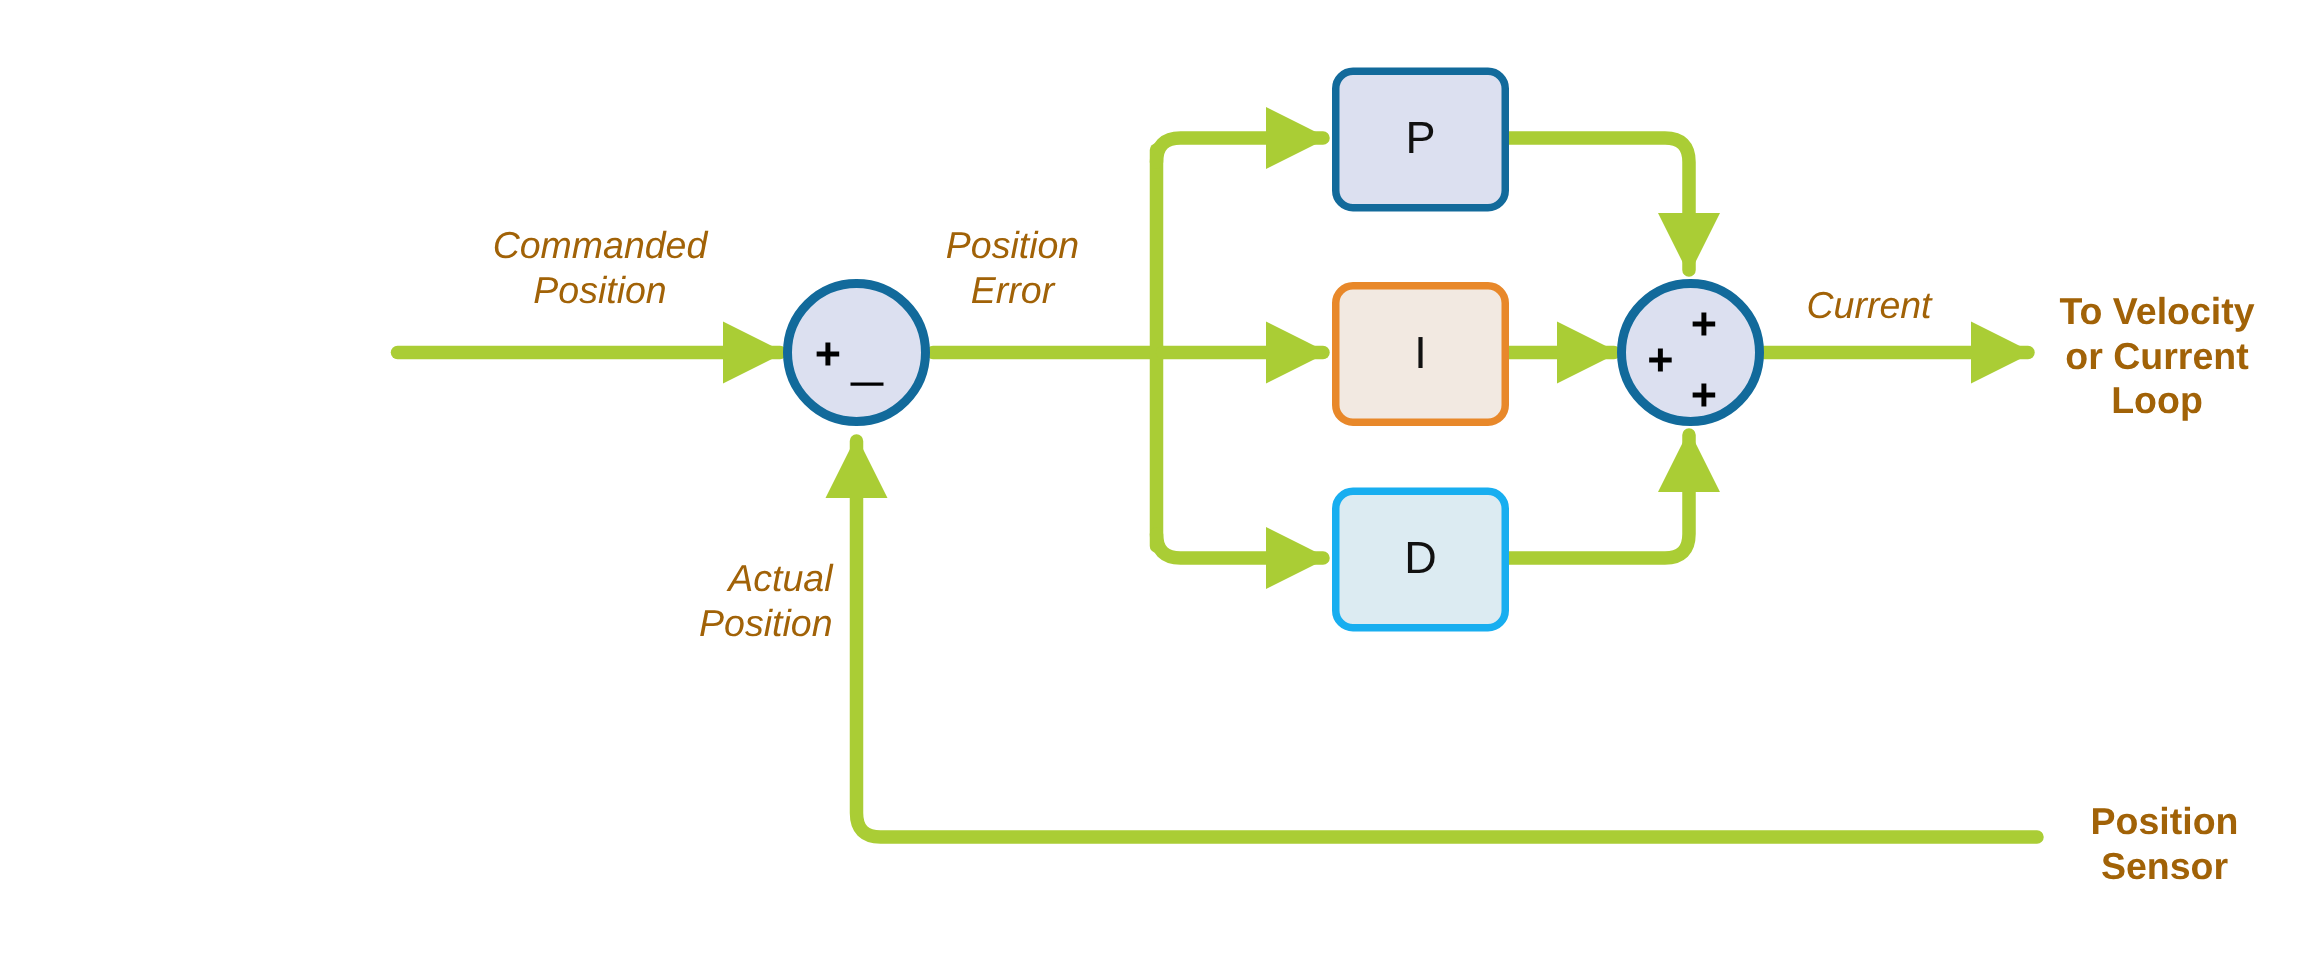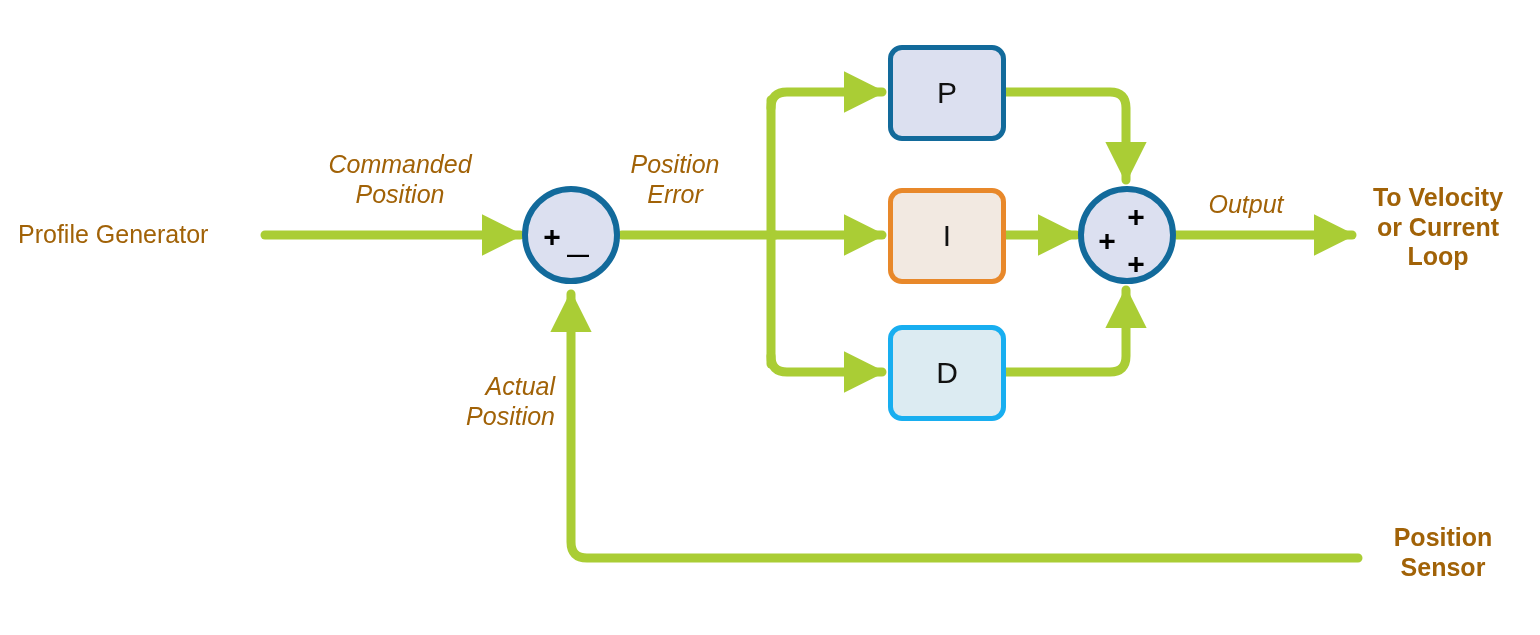--- a/index.html
+++ b/index.html
@@ -37,20 +37,21 @@
     font-weight: 400;
   }
   .lbl-italic {
     font-size: 25px;
     font-style: italic;
     font-weight: 400;
   }
   .lbl-bold {
     font-size: 25px;
     font-weight: 700;
+    margin-top: 11px;
   }
 
   .blk {
     position: absolute;
     box-sizing: border-box;
     border-radius: 14px;
     display: flex;
     align-items: center;
     justify-content: center;
     font-size: 30px;
@@ -129,32 +130,31 @@
 
   <div class="blk" style="left:888px; top:45px; width:118px; height:96px;
               border:5px solid #126A9B; background:#DCE0F0;">P</div>
 
   <div class="blk" style="left:888px; top:188px; width:118px; height:96px;
               border:5px solid #E8882A; background:#F2E9E1;">I</div>
 
   <div class="blk" style="left:888px; top:325px; width:118px; height:96px;
               border:5px solid #18AEF0; background:#DCEBF2;">D</div>
 
-  <div class="lbl lbl-plain" style="left:18px; top:220px; width:230px; text-align:left;">Profile Generator</div>
 
   <div class="lbl lbl-italic" style="left:280px; top:150px; width:240px;">Commanded
 Position</div>
 
   <div class="lbl lbl-italic" style="left:595px; top:150px; width:160px;">Position
 Error</div>
 
   <div class="lbl lbl-italic" style="left:415px; top:372px; width:140px;text-align:right;">Actual
 Position</div>
 
-  <div class="lbl lbl-italic" style="left:1186px; top:190px; width:120px;">Output</div>
+  <div class="lbl lbl-italic" style="left:1186px; top:190px; width:120px;">Current</div>
 
   <div class="lbl lbl-bold" style="left:1348px; top:183px; width:180px;">To Velocity
 or Current
 Loop</div>
 
   <div class="lbl lbl-bold" style="left:1358px; top:523px; width:170px;">Position
 Sensor</div>
 
 </div>
 

